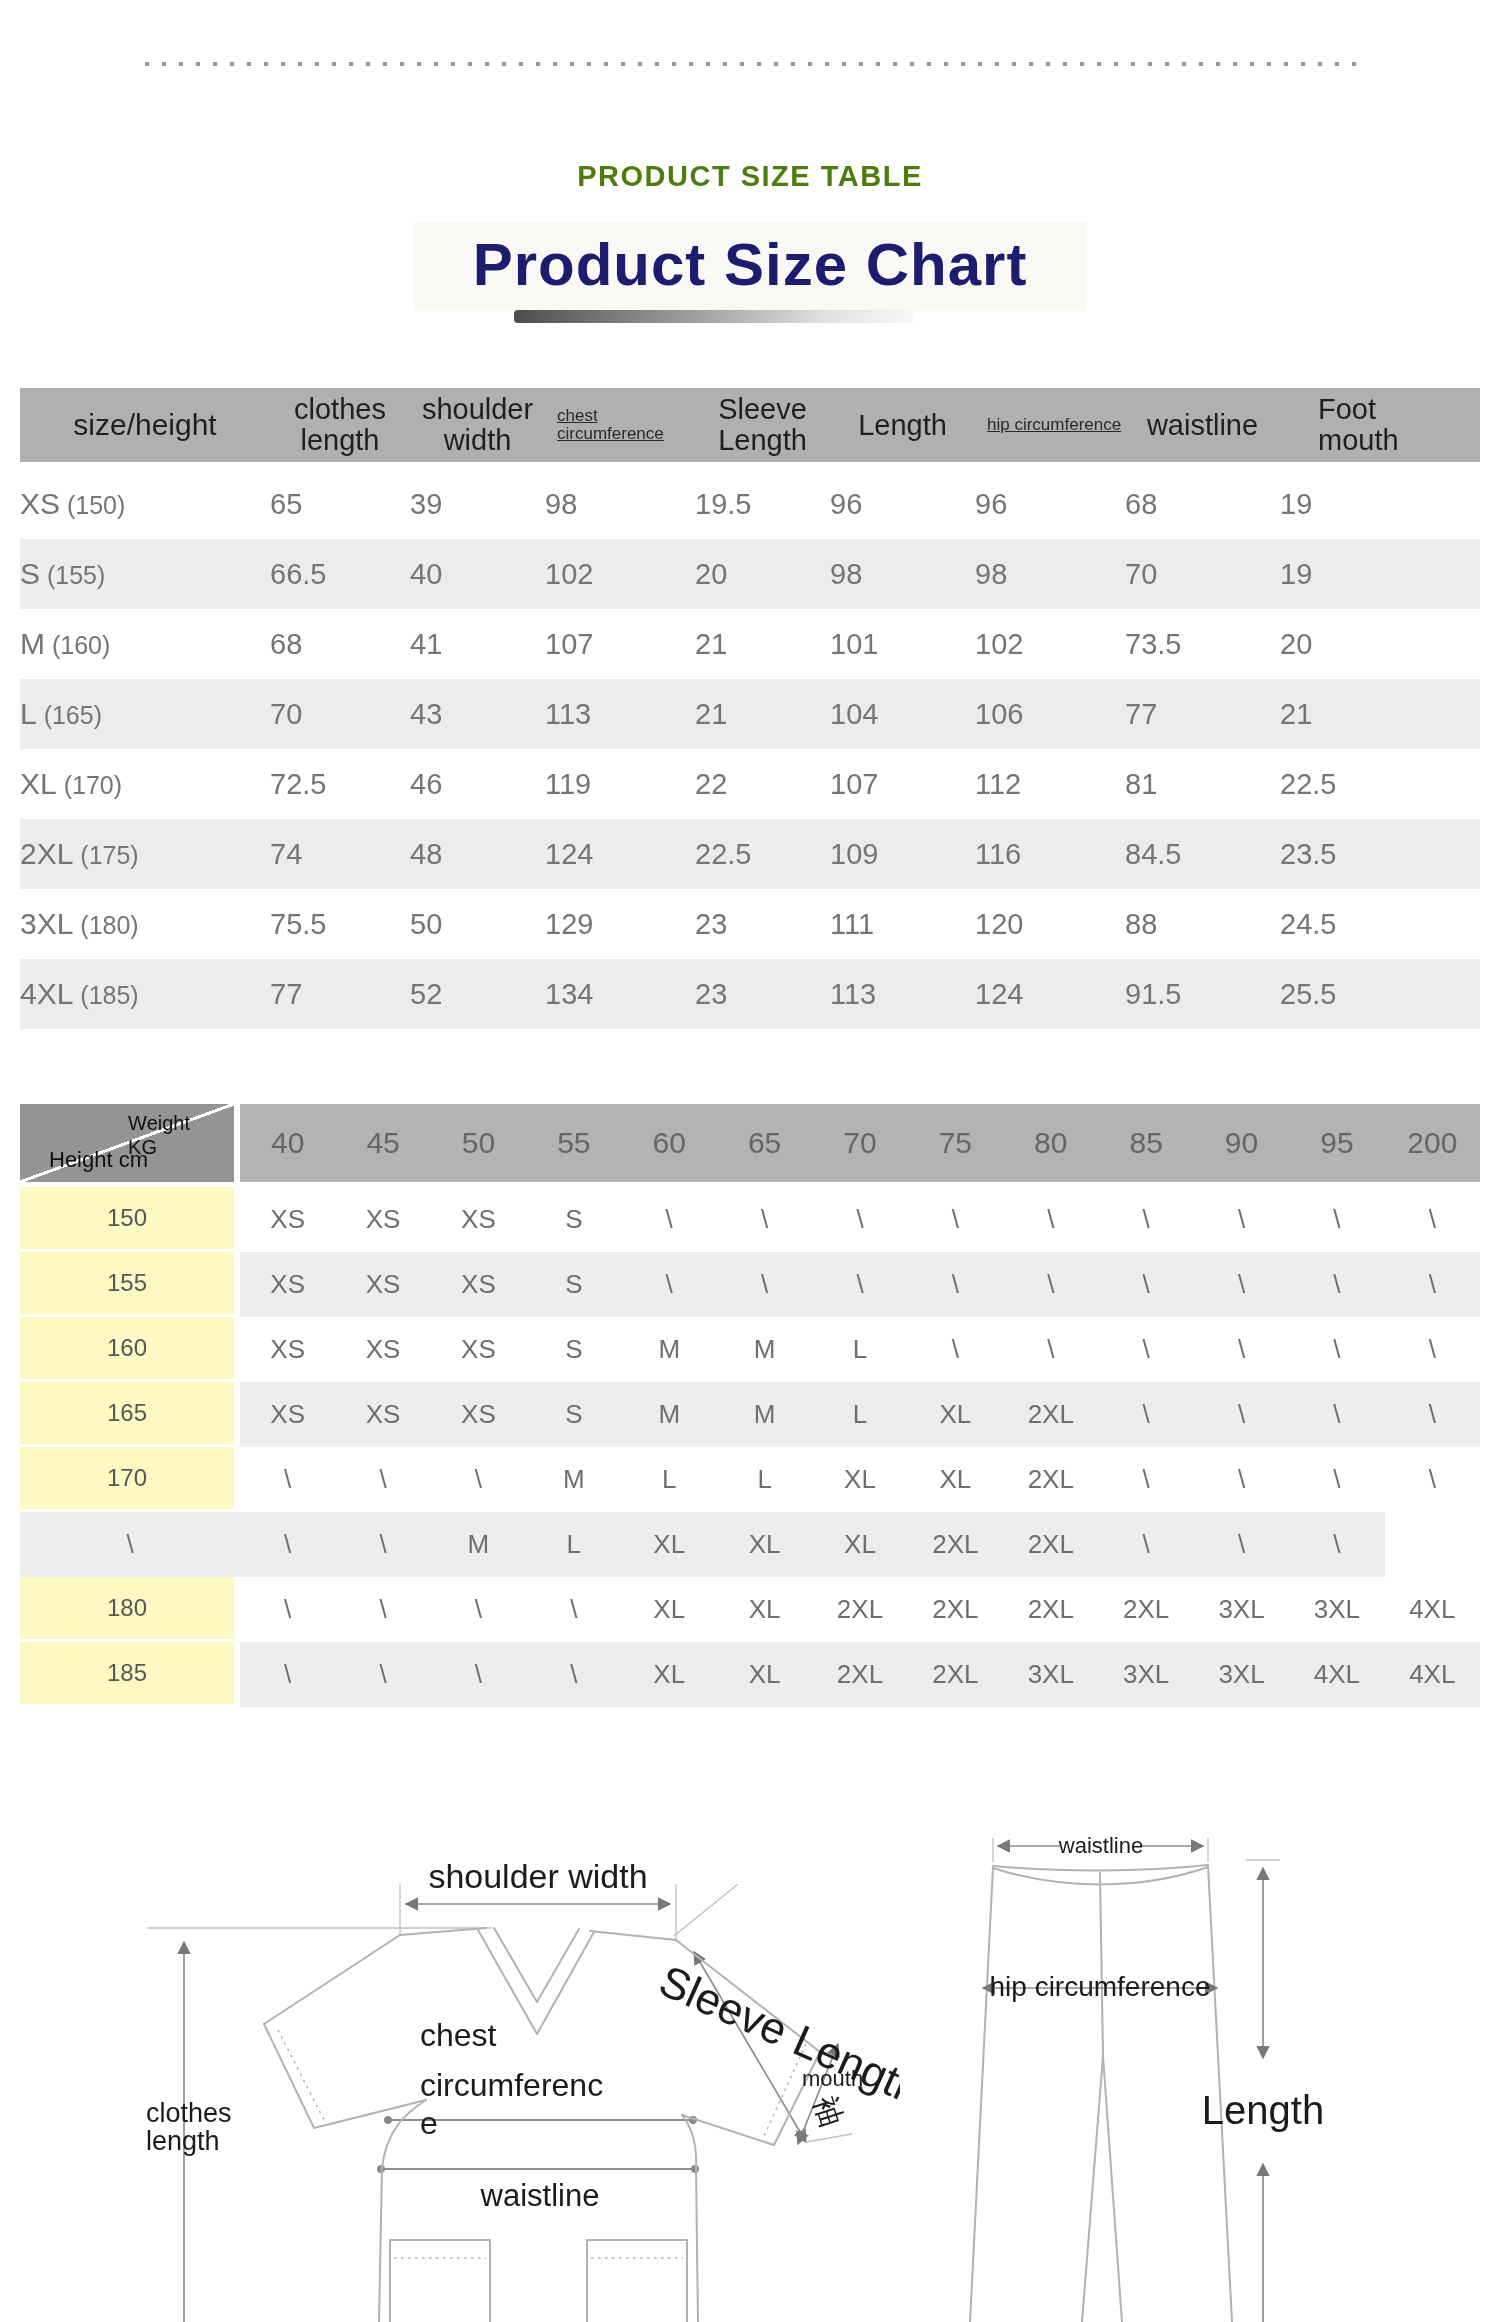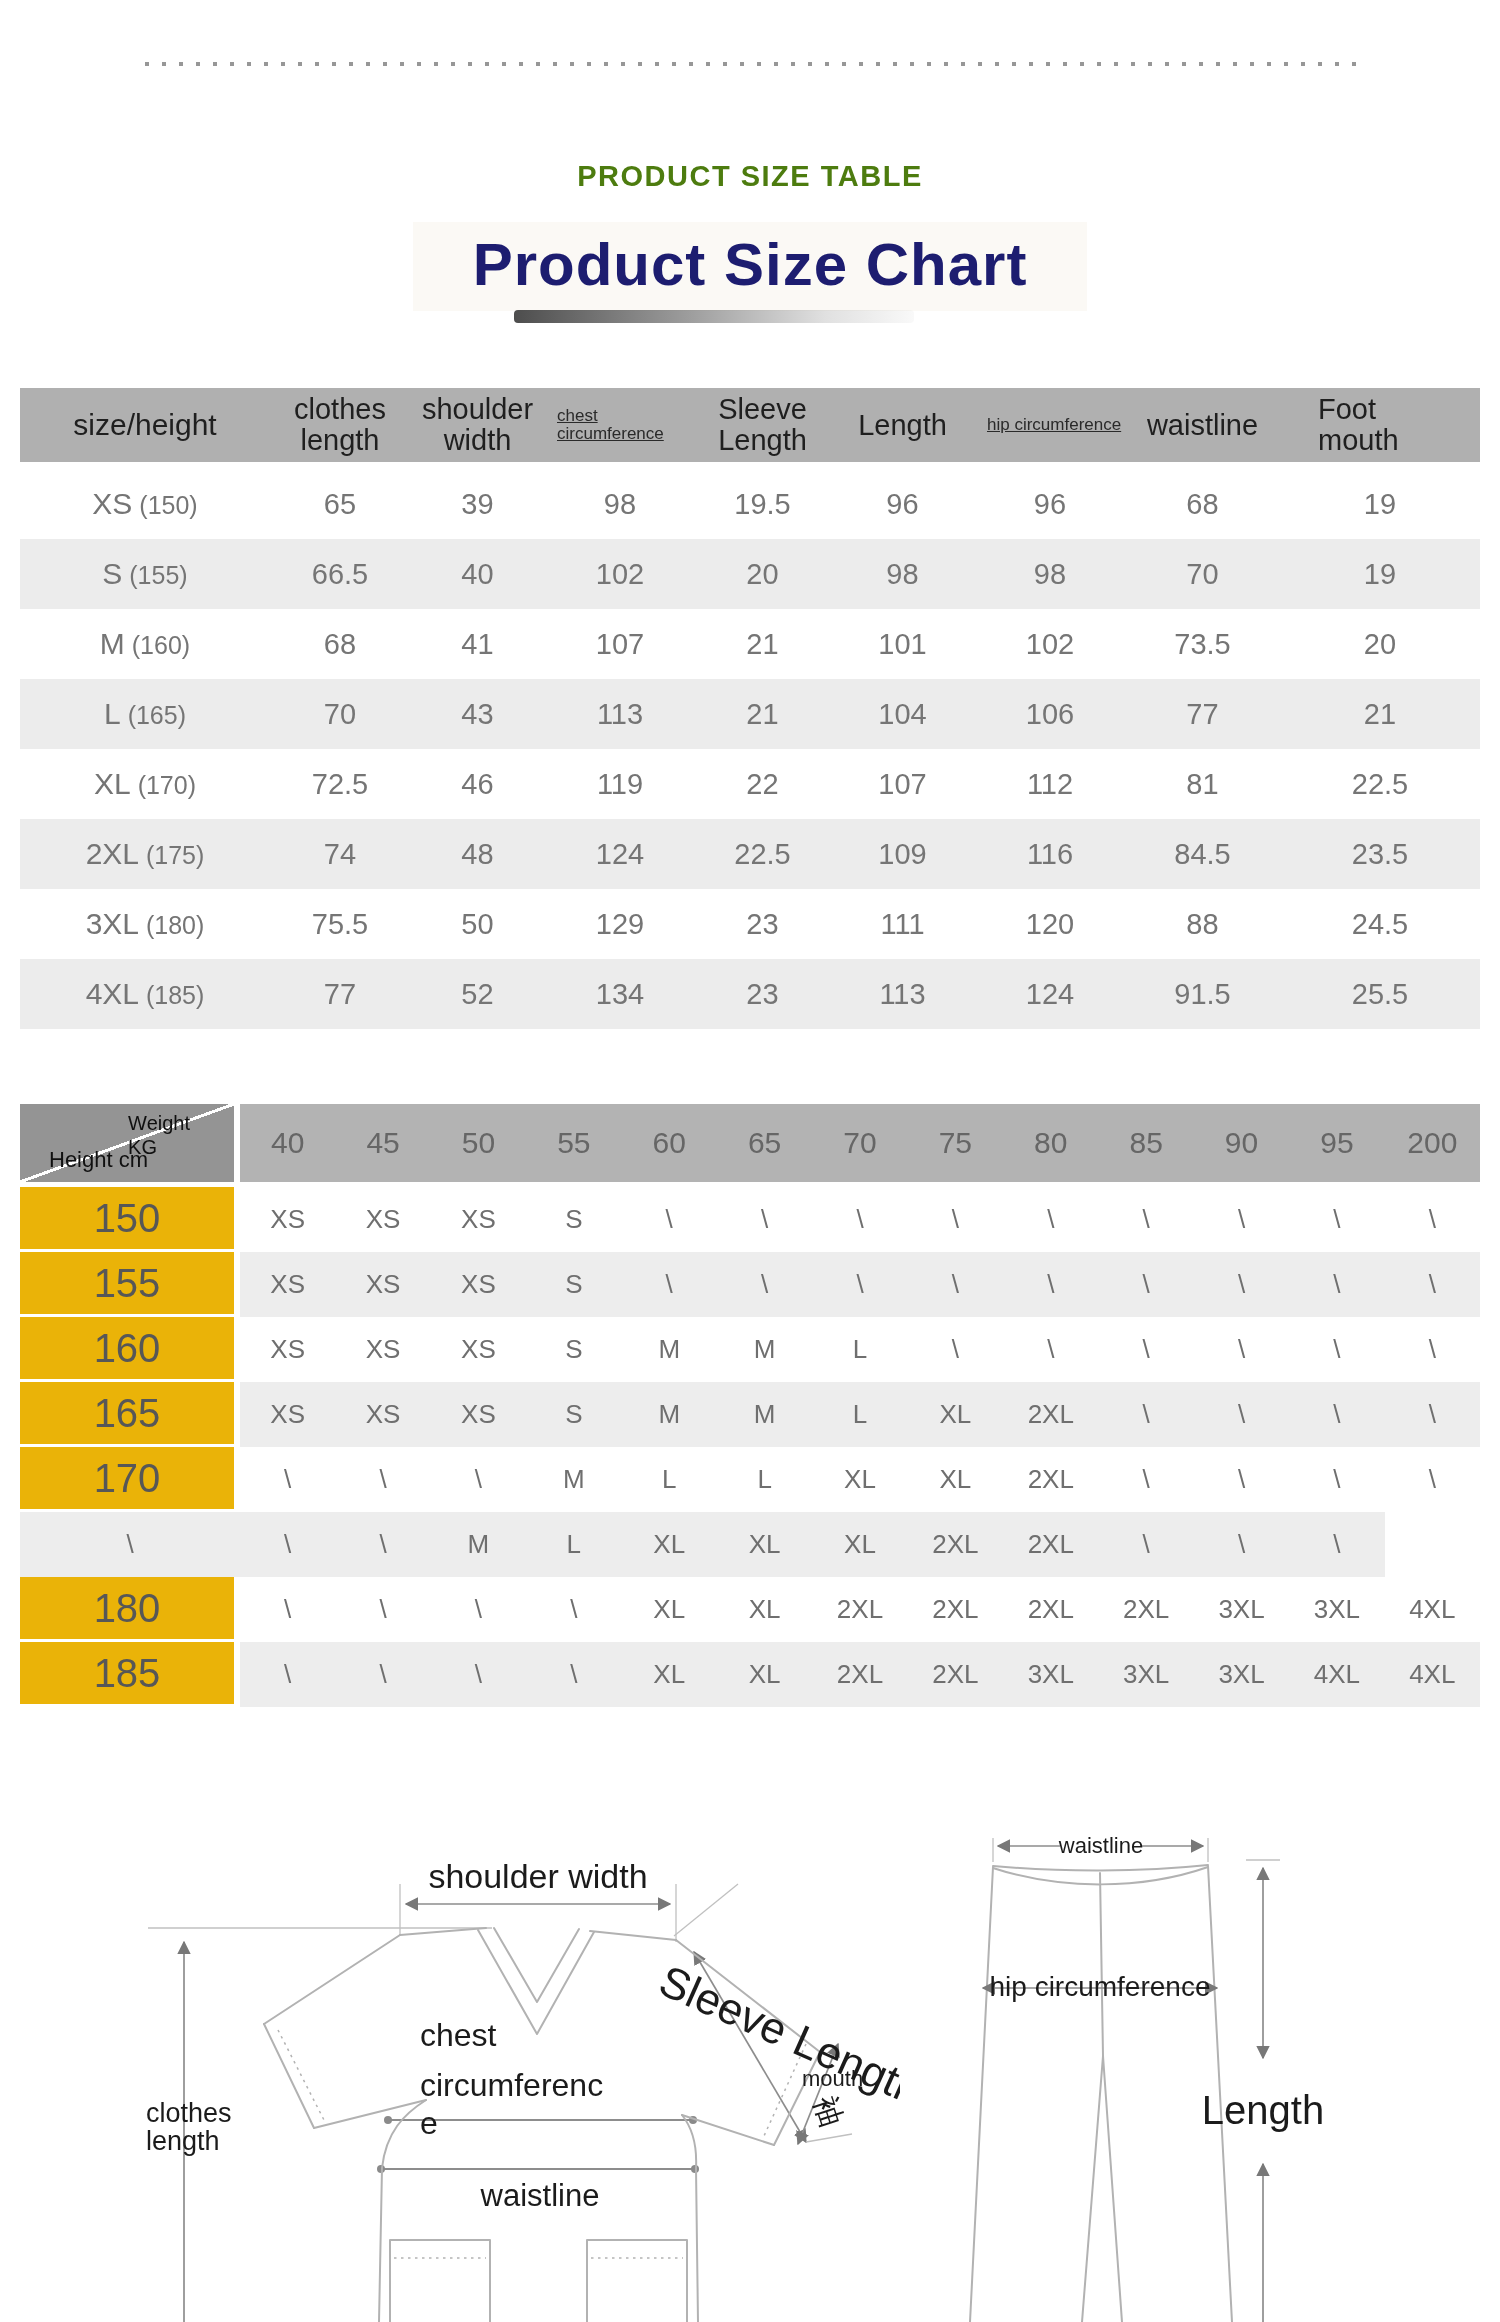--- a/index.html
+++ b/index.html
@@ -23,38 +23,38 @@
 
   
   .t1 { position:absolute; top:388px; left:20px; width:1460px; }
   .t1 .hrow, .t1 .row { display:grid;
     grid-template-columns:250px 140px 135px 150px 135px 145px 150px 155px 200px; }
   .t1 .hrow { height:74px; background:#b0b0b0; align-items:center; margin-bottom:7px; }
   .t1 .hcell { font-size:29px; line-height:1.06; text-align:center; color:#1f1f1f; padding:0 0; }
   .t1 .hcell.c0 { font-size:30px; }
   .t1 .hcell.c8 { padding:0 38px; text-align:left; }
   .t1 .hcell.small { font-size:17px; text-align:left; padding-left:12px; color:#2a2a2a;text-decoration:underline; }
-  .t1 .row { height:70px; align-items:center; text-align:center; color:#757575; font-size:29px; }
+  .t1 .row { height:70px; align-items:center; color:#757575; font-size:29px; }
   .t1 .rows .row:nth-child(even) { background:#ececec; }
   .t1 .label .sz { font-size:30px; }
   .t1 .label .ht { font-size:25px; }
 
   
   .t2 { position:absolute; top:1104px; left:20px; width:1460px; }
   .t2 .hrow, .t2 .row { display:grid; grid-template-columns:220px repeat(13,1fr); }
   .t2 .hrow { height:78px; margin-bottom:5px; }
   .corner { position:relative; border-right:6px solid #fff;
     background:linear-gradient(to bottom right, rgba(0,0,0,0) calc(50% - 1.5px),
       #ffffff calc(50% - 1.5px), #ffffff calc(50% + 1.5px), rgba(0,0,0,0) calc(50% + 1.5px)), #949494; }
   .corner .wt { position:absolute; top:7px; right:44px; font-size:20px; line-height:1.2; color:#101010; }
   .corner .hc { position:absolute; bottom:9px; left:10px; font-size:22px; color:#101010;margin-left:19px; }
   .wcell { background:#b3b3b3; color:#666; font-size:30px;
     display:flex; align-items:center; justify-content:center; }
   .t2 .row { height:65px; }
-  .hl { background:#eab308; color:#575757; font-size:40px; border-right:6px solid #fff;
+  .hl { background:#fef9c3; color:#575757; font-size:24px; border-right:6px solid #fff;
     border-bottom:3px solid #fff; display:flex; align-items:center; justify-content:center; }
   .t2 .cell { display:flex; align-items:center; justify-content:center; font-size:26px; color:#6f6f6f; }
   .t2 .rows .row:nth-child(even) .cell { background:#ededed; }
 
   
   .diagrams { position:absolute; top:1800px; left:0; width:1500px; height:522px; }
   svg.shirt { position:absolute; left:90px; top:0; }
   svg.pants { position:absolute; left:930px; top:10px; }
   .ol  { fill:none; stroke:#b2b2b2; stroke-width:2; stroke-linejoin:round; stroke-linecap:round; }
   .dsh { fill:none; stroke:#b2b2b2; stroke-width:1.5; stroke-dasharray:2.5 4.5; }

